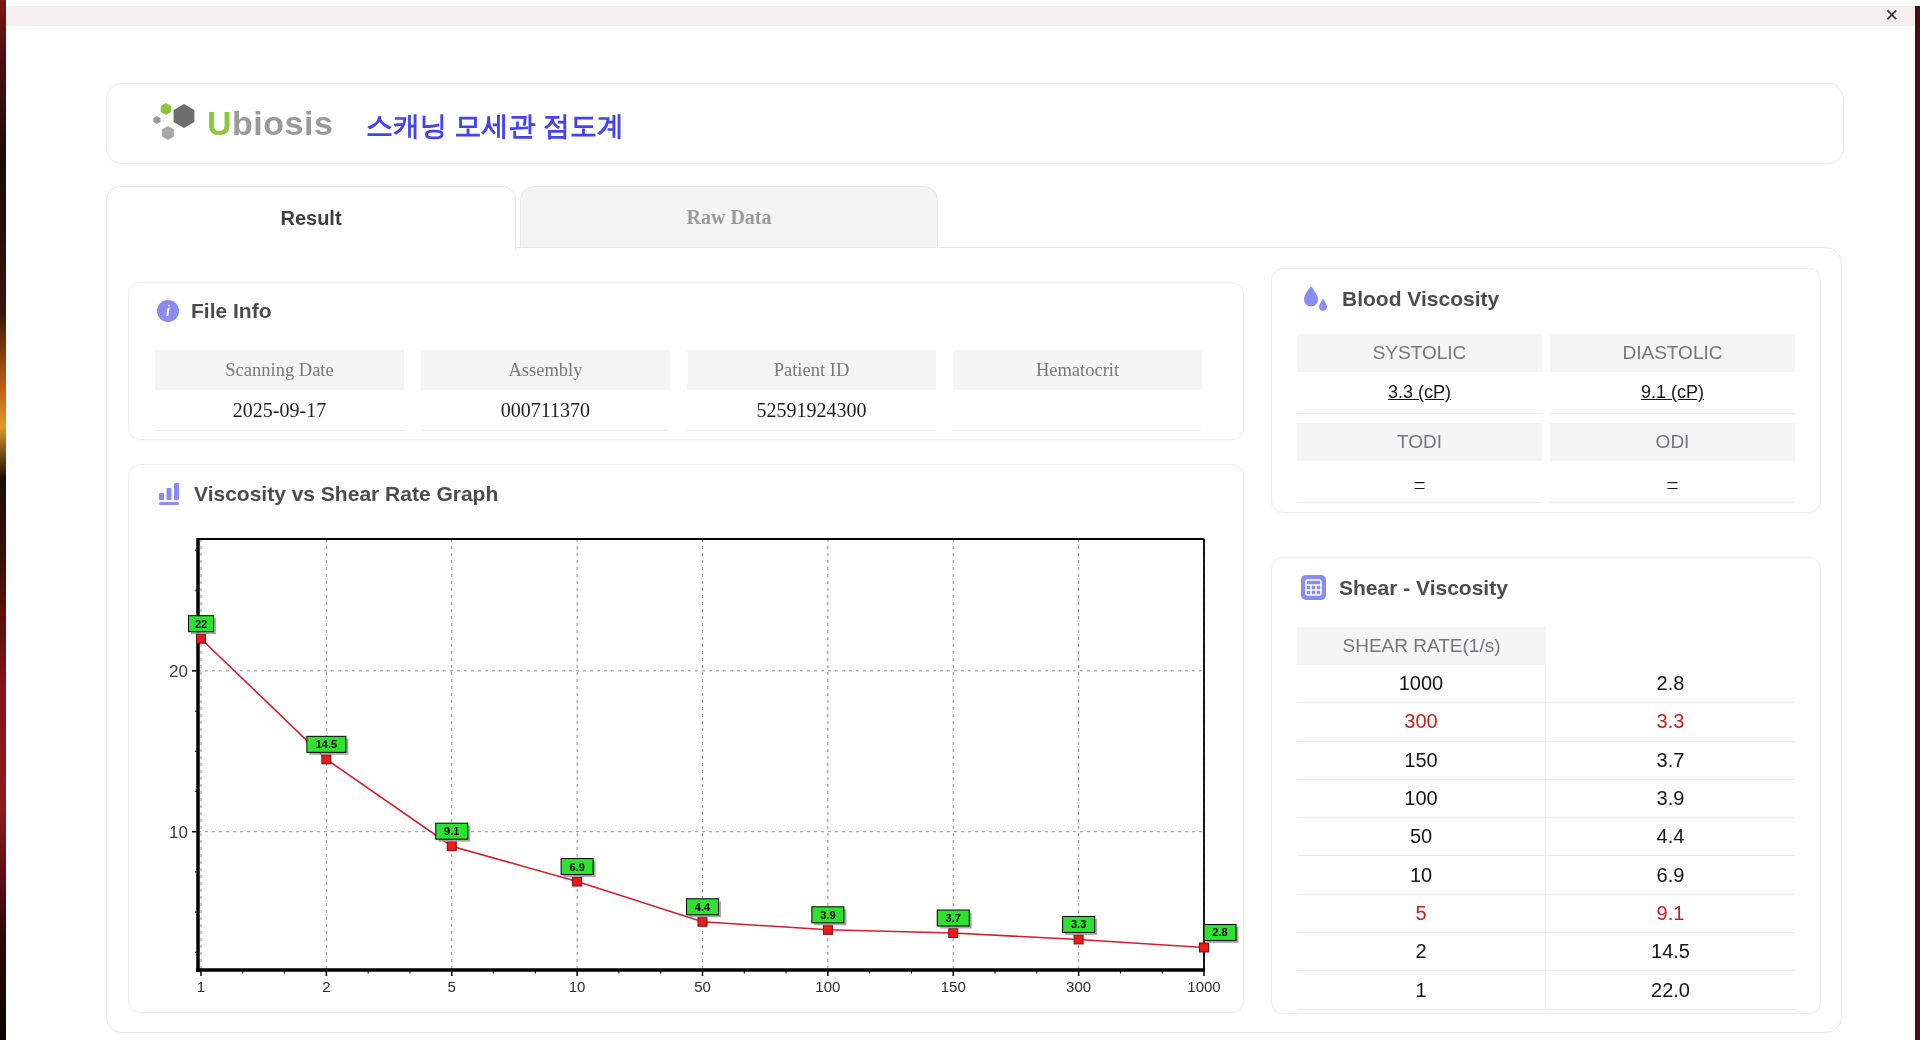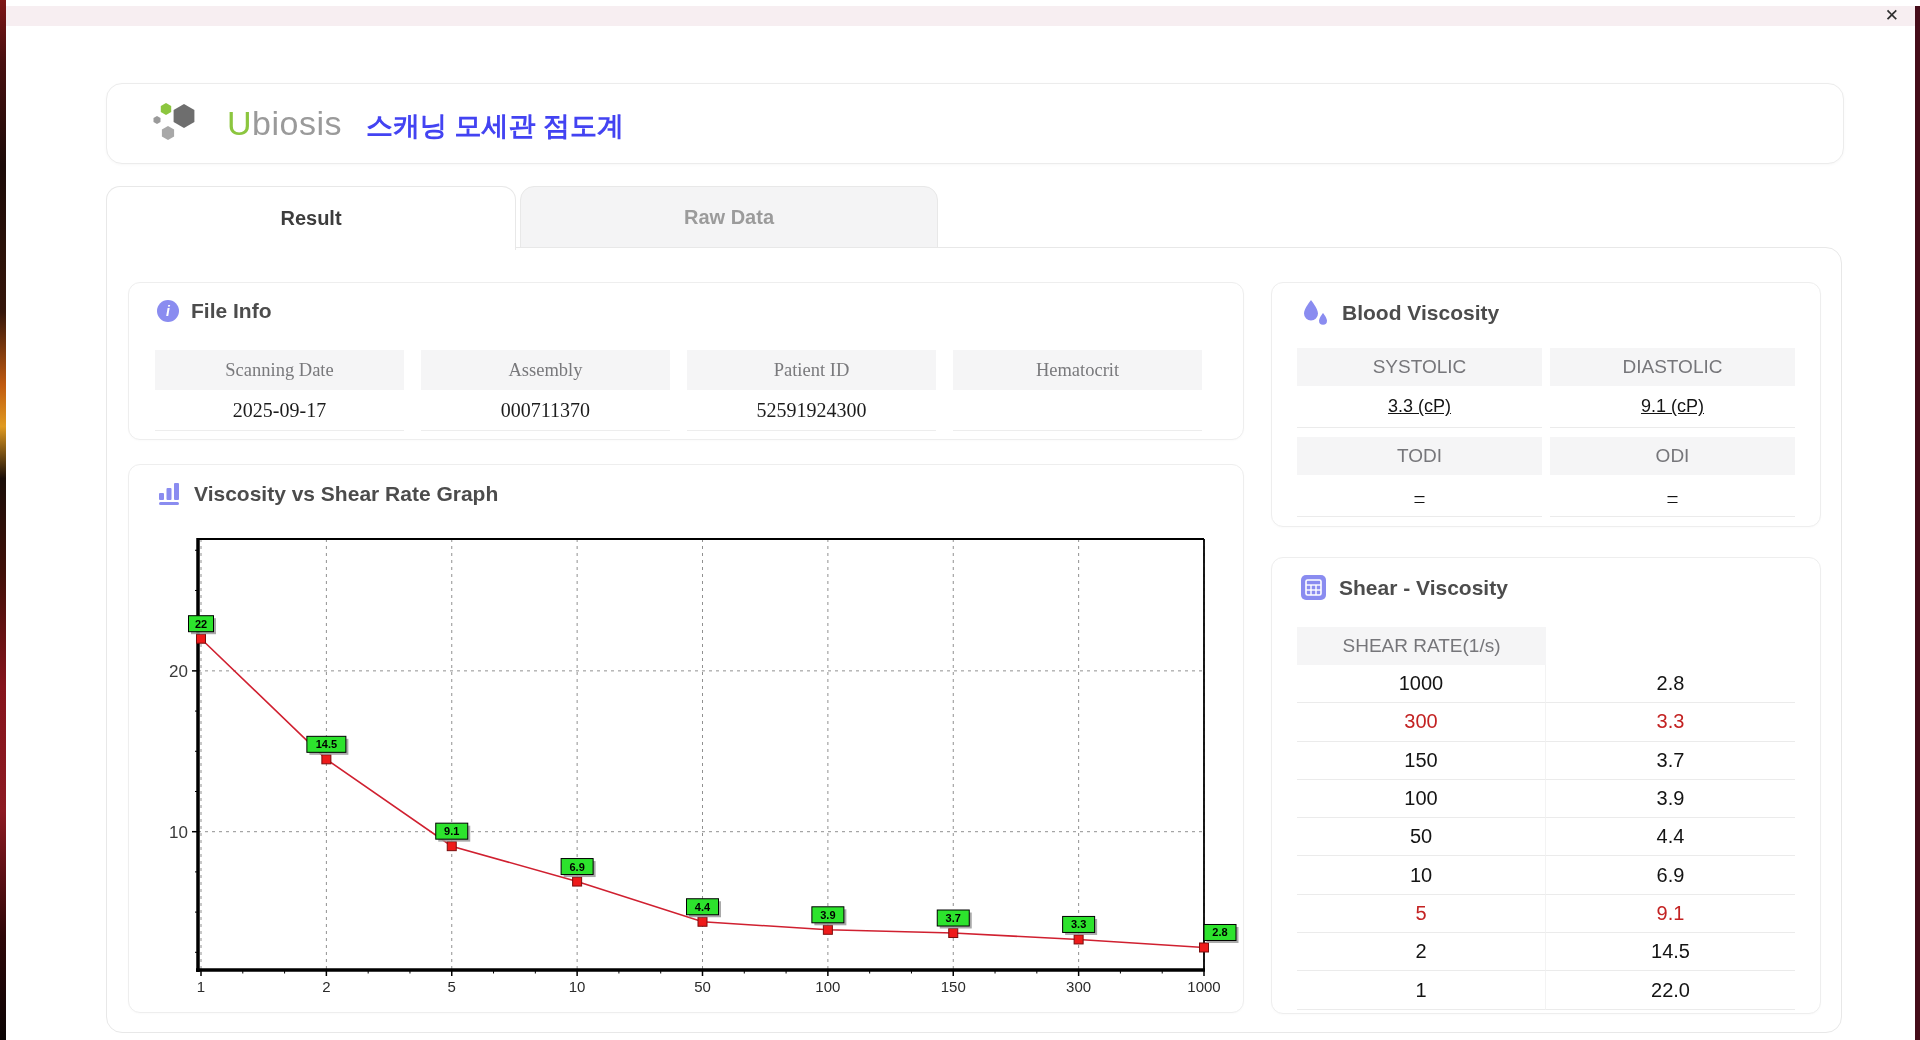--- a/index.html
+++ b/index.html
@@ -10,49 +10,49 @@
     background:linear-gradient(180deg,#7e1616 0%,#481010 6%,#1c0b08 16%,#35160a 30%,
       #c05a10 37%,#e09a20 41%,#1a0e08 46%,#401008 55%,#86141c 66%,#8c1a22 78%,#2e0708 90%,#0a0404 100%);}
   .wp-right{position:absolute;right:0;top:6px;width:5px;height:1034px;background:#460d1a;}
   
   .titlebar{position:absolute;left:6px;top:6px;width:1909px;height:20px;background:#f7eef1;}
   .close-btn{position:absolute;right:16px;top:-2px;font-size:17px;color:#2f2f2f;line-height:24px;cursor:pointer;}
   
   .header-card{position:absolute;left:106px;top:83px;width:1736px;height:79px;background:#fff;
     border:1px solid #ececec;border-radius:16px;box-shadow:0 1px 3px rgba(0,0,0,.03);}
   .logo{position:absolute;left:46px;top:16px;display:flex;align-items:center;gap:6px;}
-  .logo-text{font-size:34px;font-weight:400;letter-spacing:.5px;color:#9a9a9a;line-height:46px;margin-left:20px;}
+  .logo-text{font-size:34px;font-weight:700;letter-spacing:.5px;color:#9a9a9a;line-height:46px;}
   .logo-text .u{color:#8cc63f;}
   .app-title{position:absolute;left:259px;top:24px;font-size:27px;font-weight:bold;color:#4343f2;}
   
   .tab{position:absolute;top:186px;height:62px;border:1px solid #e8e8e8;border-radius:14px 14px 0 0;
     display:flex;align-items:center;justify-content:center;font-size:20px;font-weight:bold;cursor:pointer;box-sizing:border-box;}
   .tab-result{left:106px;width:410px;background:#fff;color:#3d3d3d;border-bottom:none;height:64px;z-index:3;}
-  .tab-raw{left:520px;width:418px;background:#f4f4f5;color:#9b9b9b;z-index:1;}
+  .tab-raw{left:520px;width:418px;background:#f4f4f5;color:#9b9b9b;z-index:1;font-family:Liberation Serif, serif;}
   
   .main-panel{position:absolute;left:106px;top:247px;width:1736px;height:786px;background:#fff;
     border:1px solid #e8e8e8;border-radius:0 16px 16px 16px;box-sizing:border-box;z-index:2;}
   .card{position:absolute;background:#fff;border:1px solid #eeeeee;border-radius:12px;box-shadow:0 1px 2px rgba(0,0,0,.02);}
   .card-title{position:absolute;left:28px;top:16px;display:flex;align-items:center;gap:12px;}
   .card-title h2{margin:0;font-size:21px;font-weight:bold;color:#4c4c4c;}
   .icon-badge{width:22px;height:22px;border-radius:50%;background:#8a8cf0;color:#fff;font-size:14px;
     font-weight:bold;display:flex;align-items:center;justify-content:center;font-style:italic;}
   
   .fi-card{left:21px;top:34px;width:1114px;height:156px;}
   .fi-fields{position:absolute;left:26px;top:67px;display:flex;gap:17px;font-family:Liberation Serif, serif;}
   .fi-col{width:249px;}
   .fi-head{height:40px;background:#f5f5f6;color:#79797c;font-size:18.5px;display:flex;align-items:center;justify-content:center;}
   .fi-val{height:40px;background:#fff;color:#1c1c1c;font-size:20px;display:flex;align-items:center;justify-content:center;
     border-bottom:1px solid #ededed;}
   
   .graph-card{left:21px;top:216px;width:1114px;height:547px;}
   .chart-wrap{position:absolute;left:23px;top:57px;width:1080px;height:480px;}
   .chart-wrap svg{overflow:visible;}
   
-  .bv-card{left:1164px;top:34px;width:548px;height:243px;}
+  .bv-card{left:1164px;top:20px;width:548px;height:243px;}
   .bv-table{position:absolute;left:25px;top:65px;width:498px;}
   .mini-row{display:flex;gap:8px;}
   .mini-cell{width:247.5px;box-sizing:border-box;display:flex;align-items:center;justify-content:center;}
   .mini-head{height:38px;background:#f5f5f6;color:#76767a;font-size:19px;}
   .mini-val{height:42px;background:#fff;color:#141414;font-size:18px;border-bottom:1px solid #ebebeb;text-decoration:underline;}
   .bv-gap{height:9px;}
   .sv-card{left:1164px;top:309px;width:548px;height:455px;}
   .sv-table{position:absolute;left:25px;top:69px;width:498px;}
   .sv-row{display:flex;}
   .sv-cell{width:249px;box-sizing:border-box;display:flex;align-items:center;justify-content:center;}

